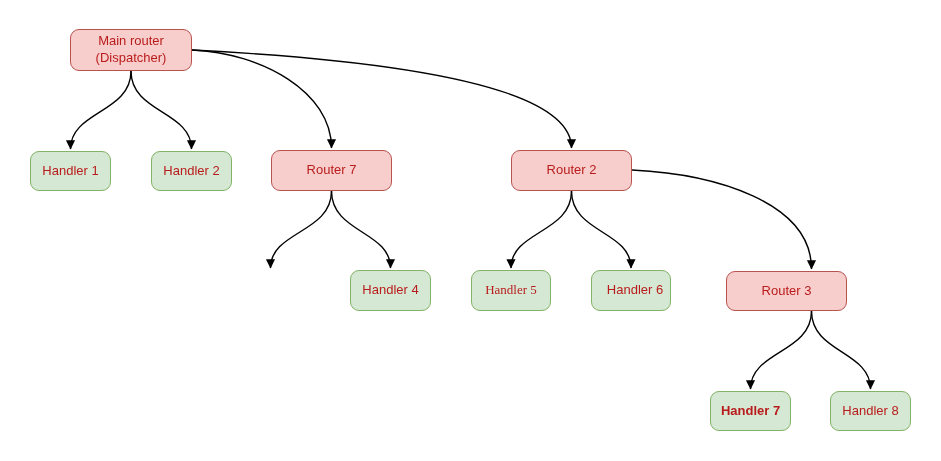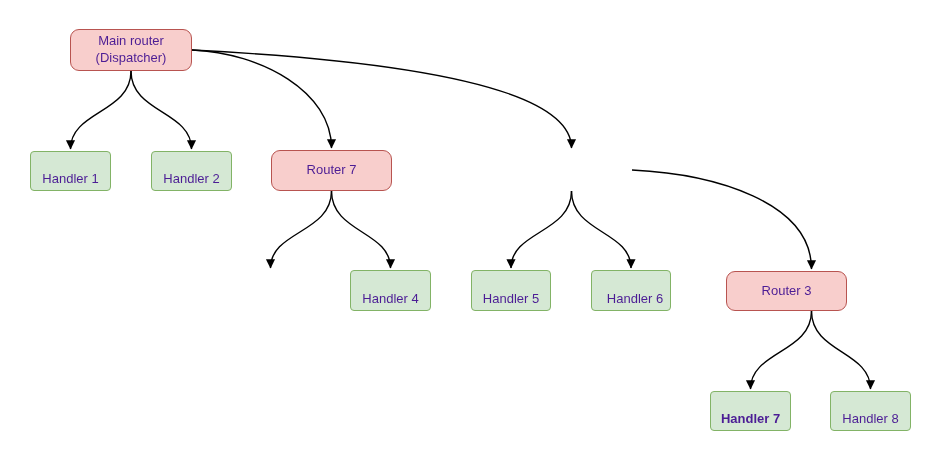--- a/index.html
+++ b/index.html
@@ -38,33 +38,32 @@
   }
   .node{
     position:absolute;
     box-sizing:border-box;
     display:flex;
     align-items:center;
     justify-content:center;
     text-align:center;
     font-size:13px;
     line-height:1.3;
-    color:#4c1d95;
+    color:#b91c1c;
     padding:2px 4px;
   }
   .node.router{
     background:var(--router-fill);
     border:1px solid var(--router-border);
     border-radius:9px;
   }
   .node.handler{
     background:var(--handler-fill);
     border:1px solid var(--handler-border);
-    border-radius:4px;
-    align-items:flex-end;
+    border-radius:9px;
   }
   .node-label{display:block;}
 </style>
 </head>
 <body>
 
 <div class="canvas">
 
   <svg class="edges" viewBox="0 0 941 461" xmlns="http://www.w3.org/2000/svg">
     <defs>
@@ -90,24 +89,27 @@
   </div>
   <div class="node handler" style="left: 30px; top: 151px; width: 81px; height: 40px;">
     <span class="node-label">Handler 1</span>
   </div>
   <div class="node handler" style="left: 151px; top: 151px; width: 81px; height: 40px;">
     <span class="node-label">Handler 2</span>
   </div>
   <div class="node router" style="left: 271px; top: 150px; width: 121px; height: 41px;">
     <span class="node-label">Router 7</span>
   </div>
+  <div class="node router" style="left: 511px; top: 150px; width: 121px; height: 41px;">
+    <span class="node-label">Router 2</span>
+  </div>
   <div class="node handler" style="left: 350px; top: 270px; width: 81px; height: 41px;">
     <span class="node-label">Handler 4</span>
   </div>
-  <div class="node handler" style="left: 471px; top: 270px; width: 80px; height: 41px;">
+  <div class="node handler" style="left: 471px; top: 270px; width: 80px; height: 41px; font-family: Liberation Serif, serif;">
     <span class="node-label">Handler 5</span>
   </div>
   <div class="node handler" style="left: 591px; top: 270px; width: 80px; height: 41px; padding-left: 12px;">
     <span class="node-label">Handler 6</span>
   </div>
   <div class="node router" style="left: 726px; top: 271px; width: 121px; height: 40px;">
     <span class="node-label">Router 3</span>
   </div>
   <div class="node handler" style="left: 710px; top: 391px; width: 81px; height: 40px; font-weight: bold;">
     <span class="node-label">Handler 7</span>

